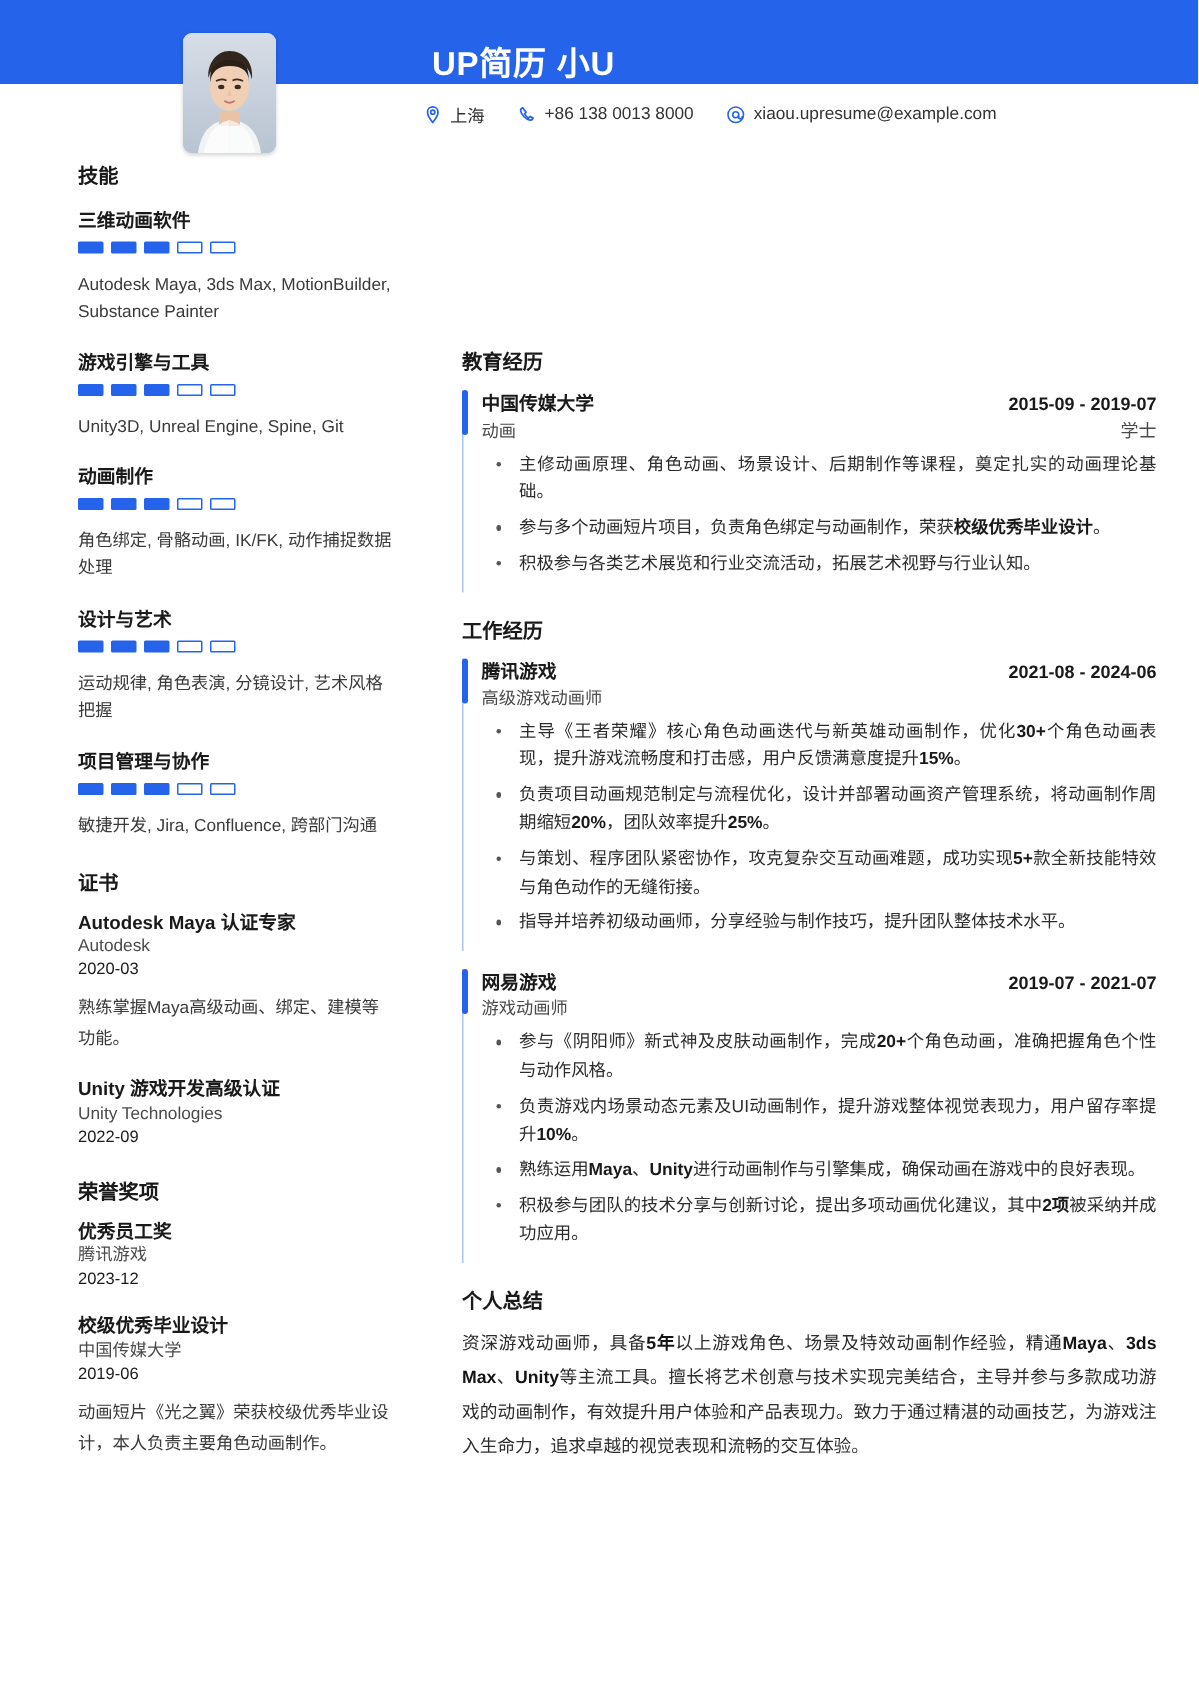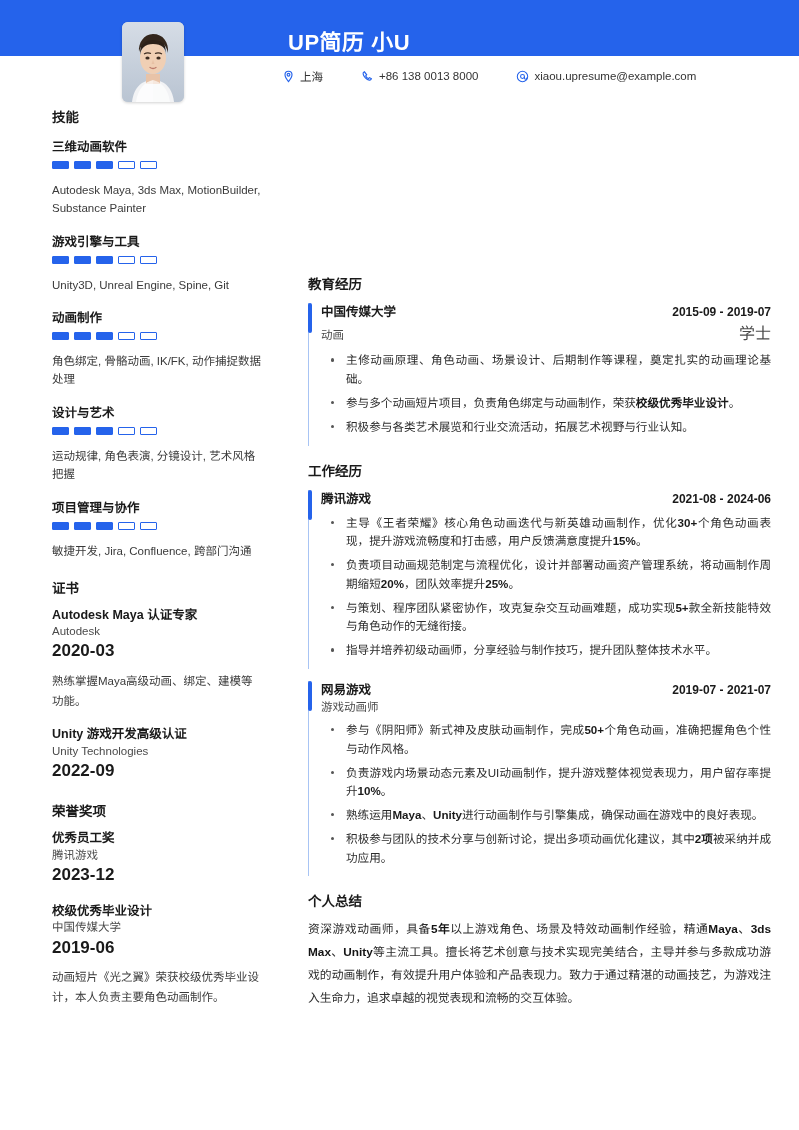--- a/index.html
+++ b/index.html
@@ -57,21 +57,21 @@
   }
 
   .photo svg { display: block; width: 62px; height: 80px; }
 
   
   .contact-bar {
     height: 40px;
     display: flex;
     align-items: center;
     padding-left: 282px;
-    gap: 38px;
+    gap: 22px;
     background: #ffffff;
   }
 
   .contact-item {
     display: flex;
     align-items: center;
     gap: 5px;
     font-size: 11.5px;
     color: #333333;
     white-space: nowrap;
@@ -161,22 +161,22 @@
     font-weight: 700;
     color: #1a1a1a;
     line-height: 1.35;
   }
   .cert-org {
     font-size: 11.5px;
     color: #4a4a4a;
     line-height: 1.4;
   }
   .cert-date {
-    font-size: 17px;
-    font-weight: 700;
+    font-size: 11px;
+    font-weight: 400;
     color: #1a1a1a;
     line-height: 1.45;
   }
   .cert-desc {
     font-size: 11.5px;
     line-height: 1.75;
     color: #3a3a3a;
     margin-top: 7px;
   }
 
@@ -222,21 +222,21 @@
     font-size: 12px;
     font-weight: 700;
     color: #1a1a1a;
     white-space: nowrap;
   }
   .entry-sub {
     font-size: 11.5px;
     color: #4a4a4a;
   }
   .entry-extra {
-    font-size: 16px;
+    font-size: 12px;
     color: #4a4a4a;
     white-space: nowrap;
   }
 
   .bullets {
     list-style: none;
     margin-top: 7px;
   }
 
   .bullets li {
@@ -466,40 +466,44 @@
       <section class="sec-block">
         <div class="sec-title">工作经历</div>
         <div id="work-list">
             <div class="entry">
               <div class="rail"></div>
               <div class="rail-cap"></div>
               <div class="entry-row">
                 <div class="entry-org">腾讯游戏</div>
                 <div class="entry-date">2021-08 - 2024-06</div>
               </div>
+              <div class="entry-row">
+                <div class="entry-sub">高级游戏动画师</div>
+                <div class="entry-extra"></div>
+              </div>
               <ul class="bullets">
                 <li>主导《王者荣耀》核心角色动画迭代与新英雄动画制作，优化<b>30+</b>个角色动画表现，提升游戏流畅度和打击感，用户反馈满意度提升<b>15%</b>。</li>
                 <li>负责项目动画规范制定与流程优化，设计并部署动画资产管理系统，将动画制作周期缩短<b>20%</b>，团队效率提升<b>25%</b>。</li>
                 <li>与策划、程序团队紧密协作，攻克复杂交互动画难题，成功实现<b>5+</b>款全新技能特效与角色动作的无缝衔接。</li>
                 <li>指导并培养初级动画师，分享经验与制作技巧，提升团队整体技术水平。</li>
               </ul>
             </div>
             <div class="entry">
               <div class="rail"></div>
               <div class="rail-cap"></div>
               <div class="entry-row">
                 <div class="entry-org">网易游戏</div>
                 <div class="entry-date">2019-07 - 2021-07</div>
               </div>
               <div class="entry-row">
                 <div class="entry-sub">游戏动画师</div>
                 <div class="entry-extra"></div>
               </div>
               <ul class="bullets">
-                <li>参与《阴阳师》新式神及皮肤动画制作，完成<b>50+</b>个角色动画，准确把握角色个性与动作风格。</li>
+                <li>参与《阴阳师》新式神及皮肤动画制作，完成<b>20+</b>个角色动画，准确把握角色个性与动作风格。</li>
                 <li>负责游戏内场景动态元素及UI动画制作，提升游戏整体视觉表现力，用户留存率提升<b>10%</b>。</li>
                 <li>熟练运用<b>Maya</b>、<b>Unity</b>进行动画制作与引擎集成，确保动画在游戏中的良好表现。</li>
                 <li>积极参与团队的技术分享与创新讨论，提出多项动画优化建议，其中<b>2项</b>被采纳并成功应用。</li>
               </ul>
             </div>
           </div>
       </section>
 
       <section class="sec-block">
         <div class="sec-title">个人总结</div>

